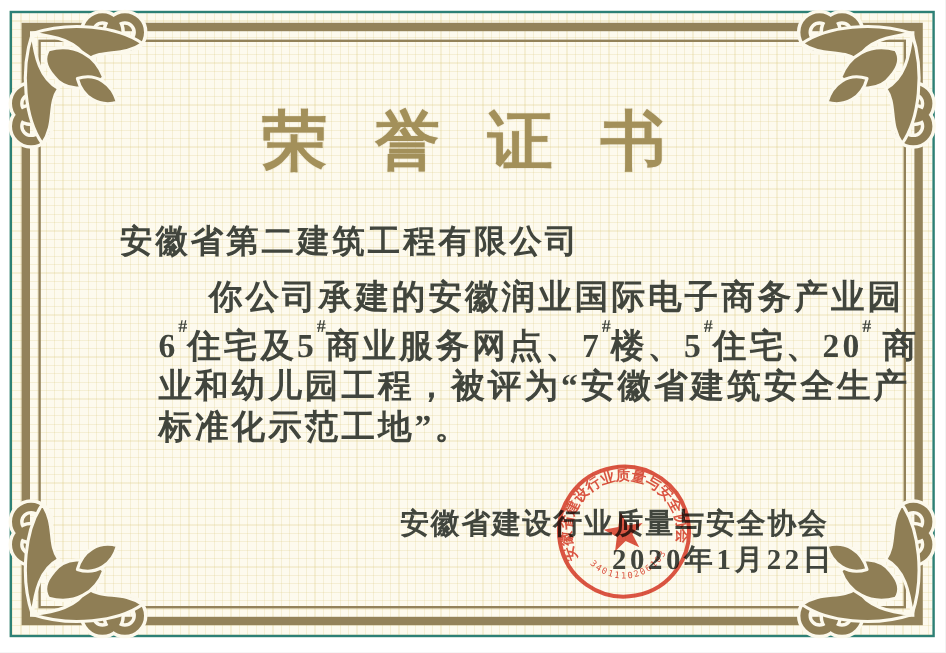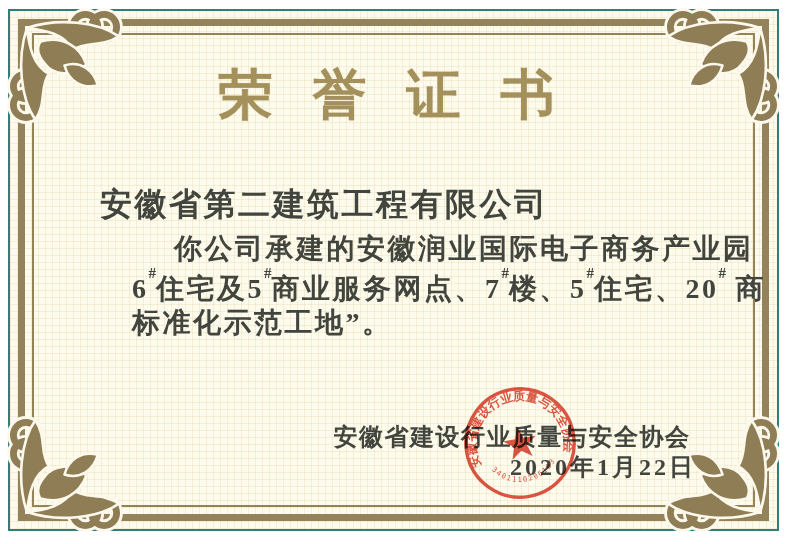--- a/index.html
+++ b/index.html
@@ -20,30 +20,30 @@
   .frame-band{position:absolute;inset:8px;border:7px solid #93825a;}
   .frame-line{position:absolute;inset:22px;border:2px solid #93825a;}
   
   .corner{position:absolute;width:146px;height:146px;}
   .corner.tl{left:-6px;top:-6px;}
   .corner.tr{right:-6px;top:-6px;transform:scaleX(-1);}
   .corner.bl{left:-6px;bottom:-6px;transform:scaleY(-1);}
   .corner.br{right:-6px;bottom:-6px;transform:scale(-1,-1);}
   
   .title{
-    position:absolute;left:0;right:0;top:57px;margin:0;
+    position:absolute;left:0;right:0;top:80px;margin:0;
     text-align:center;font-size:54px;line-height:54px;font-weight:bold;
     color:#a3905a;letter-spacing:40px;padding-left:26px;
     font-family:"Liberation Serif","DejaVu Serif",serif;
     text-shadow:0 0 1px rgba(163,144,90,.6);
   }
   
   .textcol{color:#41453d;font-weight:600;}
   .recipient{
-    position:absolute;left:90px;top:172px;font-size:32px;letter-spacing:2.5px;
+    position:absolute;left:90px;top:172px;font-size:27px;letter-spacing:2.5px;
   }
   .body-block{
     position:absolute;left:74px;top:221px;width:640px;
     font-size:28px;line-height:34px;letter-spacing:2.5px;margin-left:48px;
   }
   .body-block p{margin:0;white-space:nowrap;}
   .indent1{text-indent:42px;}
   .indent2{text-indent:56px;}
   sup.hash{font-size:15px;position:relative;top:-10px;letter-spacing:0;}
   
@@ -148,20 +148,21 @@
       </g>
     </svg>
 
     <h1 class="title">荣誉证书</h1>
 
     <div class="recipient textcol">安徽省第二建筑工程有限公司</div>
 
     <div class="body-block textcol">
       <p class="indent1">你公司承建的安徽润业国际电子商务产业园</p>
       <p><span>6</span><sup class="hash">#</sup><span>住宅及5</span><sup class="hash">#</sup><span>商业服务网点、7</span><sup class="hash">#</sup><span>楼、5</span><sup class="hash">#</sup><span>住宅、20</span><sup class="hash">#</sup><span> 商</span></p>
+      <p>业和幼儿园工程，被评为“安徽省建筑安全生产</p>
       <p>标准化示范工地”。</p>
     </div>
 
     <div class="footer textcol">
       <div class="issuer">安徽省建设行业质量与安全协会</div>
       <div class="date">2020年1月22日</div>
     </div>
 
     <svg class="seal" viewBox="0 0 120 120" aria-hidden="true">
       <defs>

